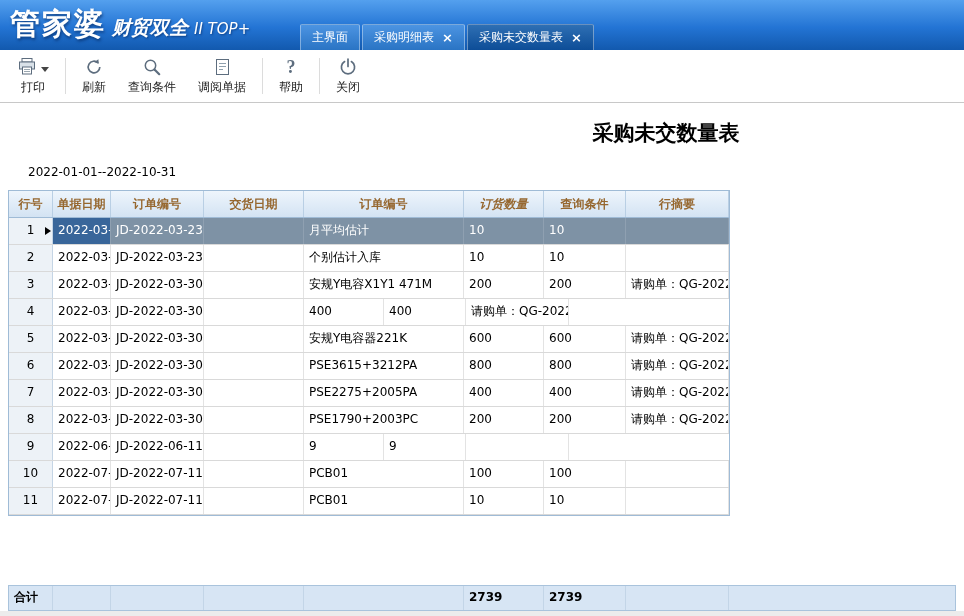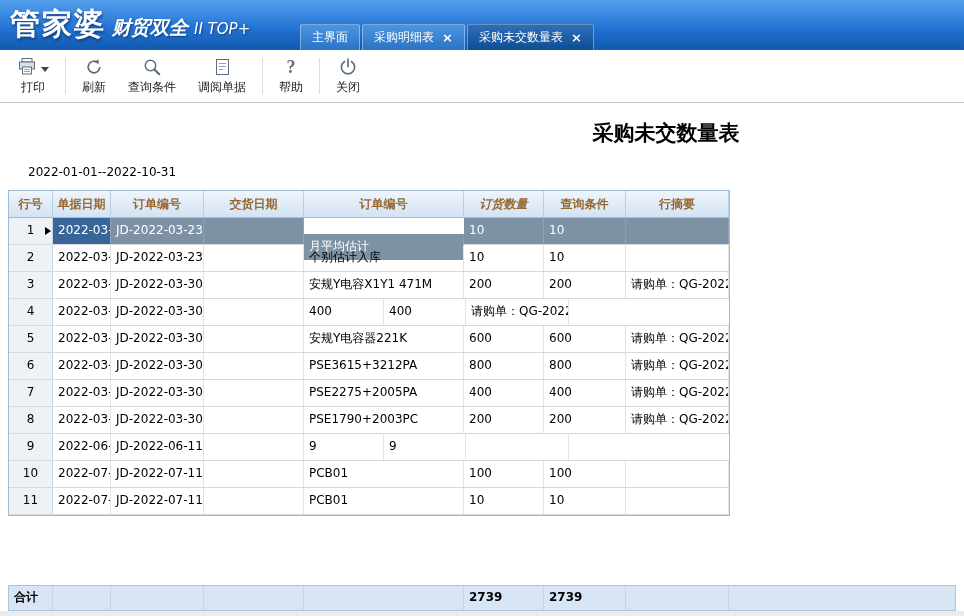--- a/index.html
+++ b/index.html
@@ -157,21 +157,21 @@
       <div class="hcell" data-name="column-header-6" style="width: 80px; font-style: italic;">订货数量</div>
       <div class="hcell" data-name="column-header-7" style="width: 82px;">查询条件</div>
       <div class="hcell" data-name="column-header-8" style="width: 103px;">行摘要</div>
     </div>
   <div class="grid-body" data-name="grid-body">
       <div class="grid-row selected" data-name="table-row">
         <div class="cell rownum" data-name="row-number-cell" style="width: 44px;">1<span class="marker" data-name="current-row-marker"></span></div>
         <div class="cell date-cell" data-name="doc-date-cell" style="width: 58px;">2022-03-</div>
         <div class="cell" data-name="order-no-cell" style="width: 93px;">JD-2022-03-23-000</div>
         <div class="cell" data-name="delivery-date-cell" style="width: 100px;"></div>
-        <div class="cell" data-name="item-name-cell" style="width: 160px; margin-top: 16px;">月平均估计</div>
+        <div class="cell" data-name="item-name-cell" style="width: 160px;">月平均估计</div>
         <div class="cell" data-name="order-qty-cell" style="width: 80px;">10</div>
         <div class="cell" data-name="undelivered-qty-cell" style="width: 82px;">10</div>
         <div class="cell" data-name="summary-cell" style="width: 103px;"></div>
       </div>
       <div class="grid-row" data-name="table-row">
         <div class="cell rownum" data-name="row-number-cell" style="width: 44px;">2</div>
         <div class="cell date-cell" data-name="doc-date-cell" style="width: 58px;">2022-03-</div>
         <div class="cell" data-name="order-no-cell" style="width: 93px;">JD-2022-03-23-000</div>
         <div class="cell" data-name="delivery-date-cell" style="width: 100px;"></div>
         <div class="cell" data-name="item-name-cell" style="width: 160px;">个别估计入库</div>

